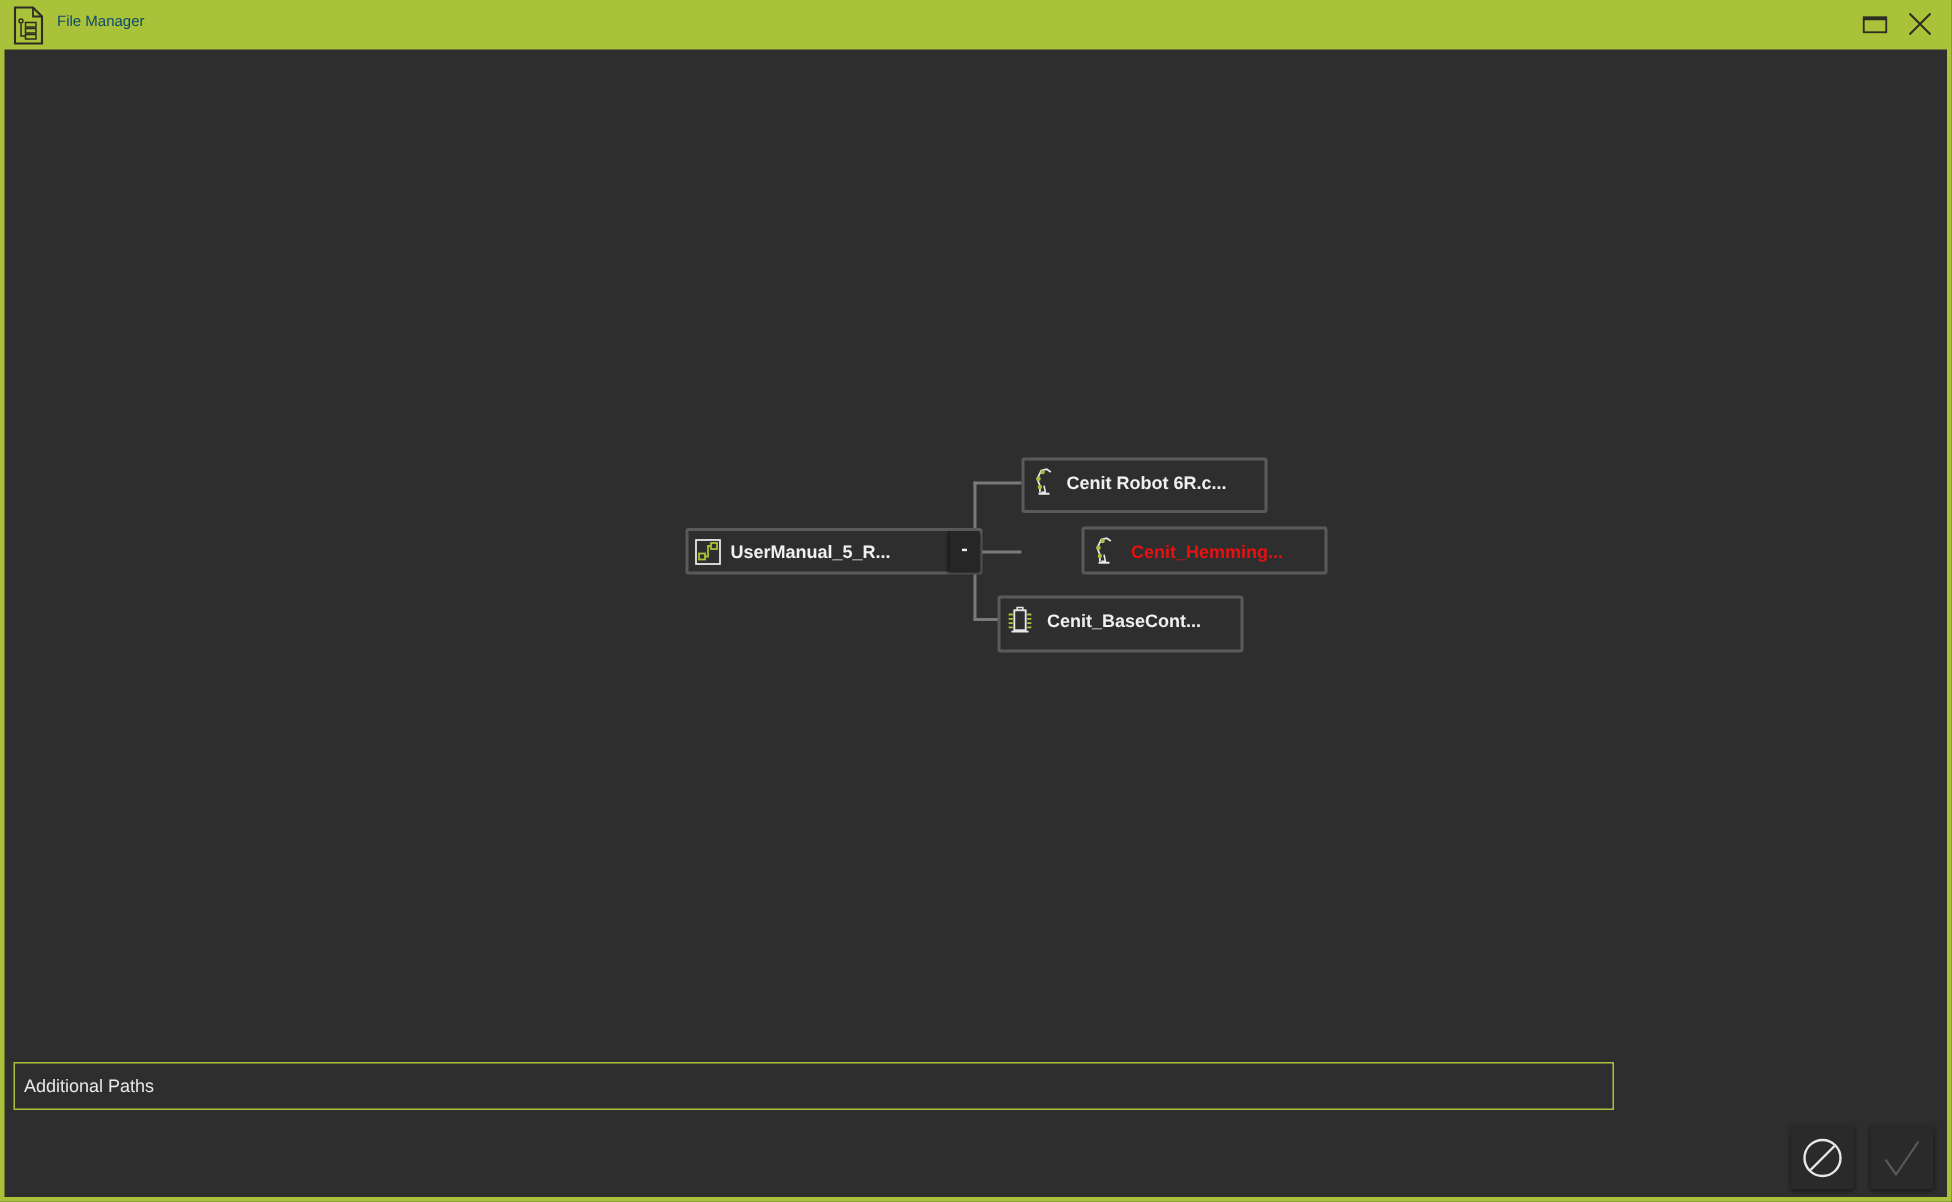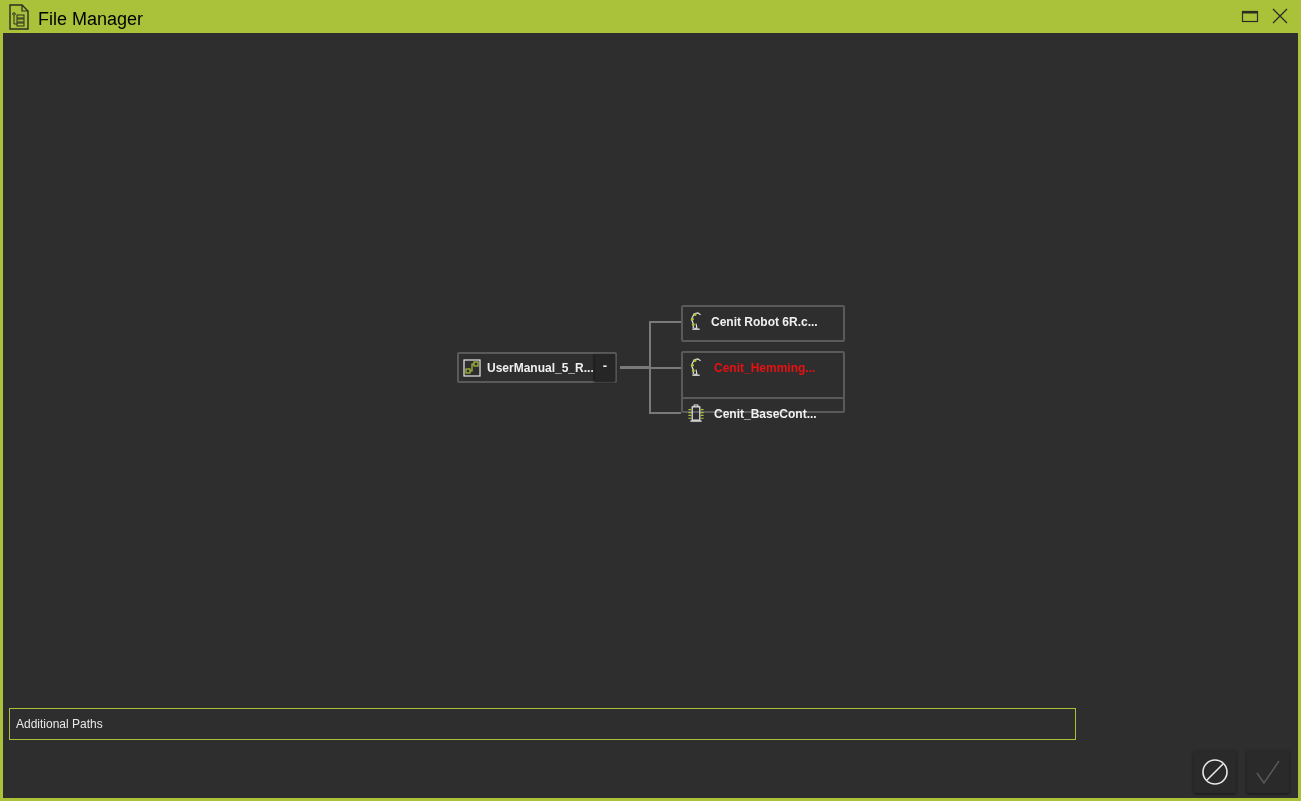--- a/index.html
+++ b/index.html
@@ -1,20 +1,20 @@
 <!DOCTYPE html>
 <html><head>
 <meta charset="utf-8">
 <style>
   html, body { margin:0; padding:0; }
   body { width:1301px; height:801px; background:#a9c23a; font-family:"Liberation Sans", sans-serif; overflow:hidden; position:relative; }
   .window { position:absolute; left:0; top:0; width:1301px; height:801px; background:#a9c23a; }
   .titlebar { position:absolute; left:0; top:0; width:1301px; height:33px; }
   .title-icon { position:absolute; left:8px; top:4px; width:22px; height:26px; }
-  .title-text { position:absolute; left:38px; top:9px; font-size:18px; color:#000000; }
+  .title-text { position:absolute; left:38px; top:9px; font-size:10px; color:#0c4a6e; }
   .win-btn { position:absolute; top:6px; width:20px; height:20px; cursor:pointer; }
   .content { position:absolute; left:3px; top:33px; width:1295px; height:765px; background:#2e2e2e; }
   .node { position:absolute; height:28px; border:2px solid #5a5a5a; border-radius:2px; background:#2e2e2e; box-sizing:border-box; cursor:pointer; }
   .node .label { position:absolute; top:6px; font-size:12px; font-weight:bold; color:#f0f0f0; white-space:nowrap; }
   .node .label.red { color:#e81010; }
   .node .nicon { position:absolute; top:4px; left:4px; width:18px; height:18px; }
   .collapse { position:absolute; right:0; top:0; width:20px; height:26px; background:#262626; border-left:1px solid #1d1d1d; box-shadow:0 1px 2px #111; color:#eee; font-weight:bold; font-size:13px; text-align:center; line-height:24px; cursor:pointer; }
   .edge { position:absolute; background:#7a7a7a; }
   .paths { position:absolute; left:9px; top:708px; width:1067px; height:32px; border:1px solid #a9c23a; box-sizing:border-box; }
   .paths .label { position:absolute; left:6px; top:8px; font-size:12px; color:#e8e8e8; }
@@ -49,21 +49,21 @@
   </div>
 
   <div class="content">
 
     <div class="edge" style="left:617px; top:333px; width:30px; height:3px;"></div>
     <div class="edge" style="left:646px; top:288px; width:2px; height:92px;"></div>
     <div class="edge" style="left:646px; top:288px; width:32px; height:2px;"></div>
     <div class="edge" style="left:646px; top:334px; width:32px; height:2px;"></div>
     <div class="edge" style="left:646px; top:379px; width:32px; height:2px;"></div>
 
-    <div class="node" style="left:454px; top:319px; width:160px; height:31px;padding-left:16px;">
+    <div class="node" style="left:454px; top:319px; width:198px; height:31px;padding-left:16px;">
       <svg class="nicon" viewBox="0 0 18 18" style="top:5px;">
         <rect x="1" y="1" width="16" height="16" fill="none" stroke="#e8e8e8" stroke-width="1.2"></rect>
         <rect x="3" y="10" width="4" height="4" fill="none" stroke="#a9c23a" stroke-width="1.2"></rect>
         <rect x="11" y="3" width="4" height="4" fill="none" stroke="#a9c23a" stroke-width="1.2"></rect>
         <path d="M7 12 H9 V5 H11" fill="none" stroke="#a9c23a" stroke-width="1.2"></path>
       </svg>
       <span class="label" style="left:28px; top:7px;">UserManual_5_R...</span>
       <div class="collapse" style="height:27px;">-</div>
     </div>
 
@@ -72,33 +72,33 @@
         <path d="M5 20 H13" stroke="#e8e8e8" stroke-width="1.4"></path>
         <path d="M6 19 L6 14 L4 9 L7 3 L11 2 L14 4" fill="none" stroke="#e8e8e8" stroke-width="1.3"></path>
         <circle cx="6" cy="15" r="1.6" fill="#a9c23a"></circle>
         <circle cx="5" cy="9" r="1.6" fill="#a9c23a"></circle>
         <circle cx="8" cy="4" r="1.6" fill="#a9c23a"></circle>
         <path d="M7 19 L10 19 L9 14" fill="none" stroke="#e8e8e8" stroke-width="1.2"></path>
       </svg>
       <span class="label" style="left:28px; top:8px;">Cenit Robot 6R.c...</span>
     </div>
 
-    <div class="node" style="left:678px; top:318px; width:164px; height:48px;">
+    <div class="node" style="left:718px; top:318px; width:164px; height:32px;">
       <svg class="nicon" viewBox="0 0 18 22" style="top:4px; height:20px;">
         <path d="M5 20 H13" stroke="#e8e8e8" stroke-width="1.4"></path>
         <path d="M6 19 L6 14 L4 9 L7 3 L11 2 L14 4" fill="none" stroke="#e8e8e8" stroke-width="1.3"></path>
         <circle cx="6" cy="15" r="1.6" fill="#a9c23a"></circle>
         <circle cx="5" cy="9" r="1.6" fill="#a9c23a"></circle>
         <circle cx="8" cy="4" r="1.6" fill="#a9c23a"></circle>
         <path d="M7 19 L10 19 L9 14" fill="none" stroke="#e8e8e8" stroke-width="1.2"></path>
       </svg>
       <span class="label red" style="left:31px; top:8px;">Cenit_Hemming...</span>
     </div>
 
-    <div class="node" style="left:678px; top:364px; width:164px; height:16px;text-align:right;">
+    <div class="node" style="left:662px; top:364px; width:164px; height:38px;text-align:right;">
       <svg class="nicon" viewBox="0 0 18 20" style="top:5px; height:19px;">
         <rect x="5" y="3" width="8" height="14" fill="none" stroke="#e8e8e8" stroke-width="1.3"></rect>
         <path d="M7 3 V1 H11 V3" fill="none" stroke="#e8e8e8" stroke-width="1.1"></path>
         <path d="M3 18 H15" stroke="#e8e8e8" stroke-width="1.3"></path>
         <path d="M1 6 H4 M1 9 H4 M1 12 H4 M1 15 H4 M14 6 H17 M14 9 H17 M14 12 H17 M14 15 H17" stroke="#a9c23a" stroke-width="1.3"></path>
       </svg>
       <span class="label" style="left:31px; top:8px;">Cenit_BaseCont...</span>
     </div>
   </div>
 

